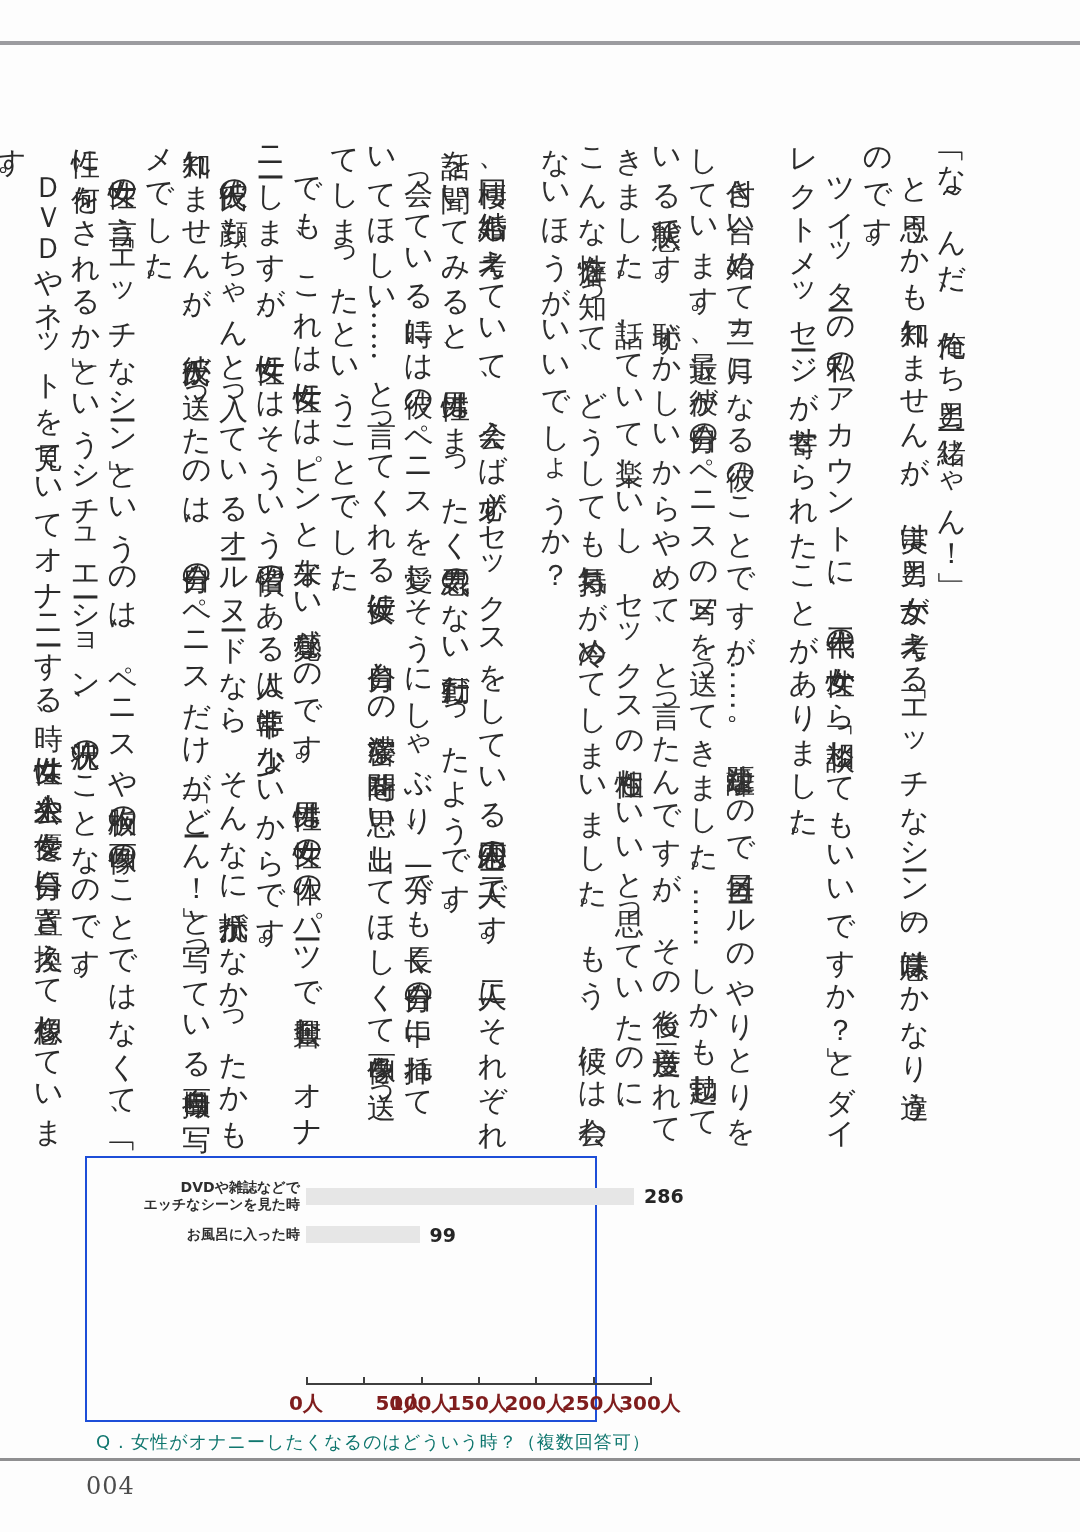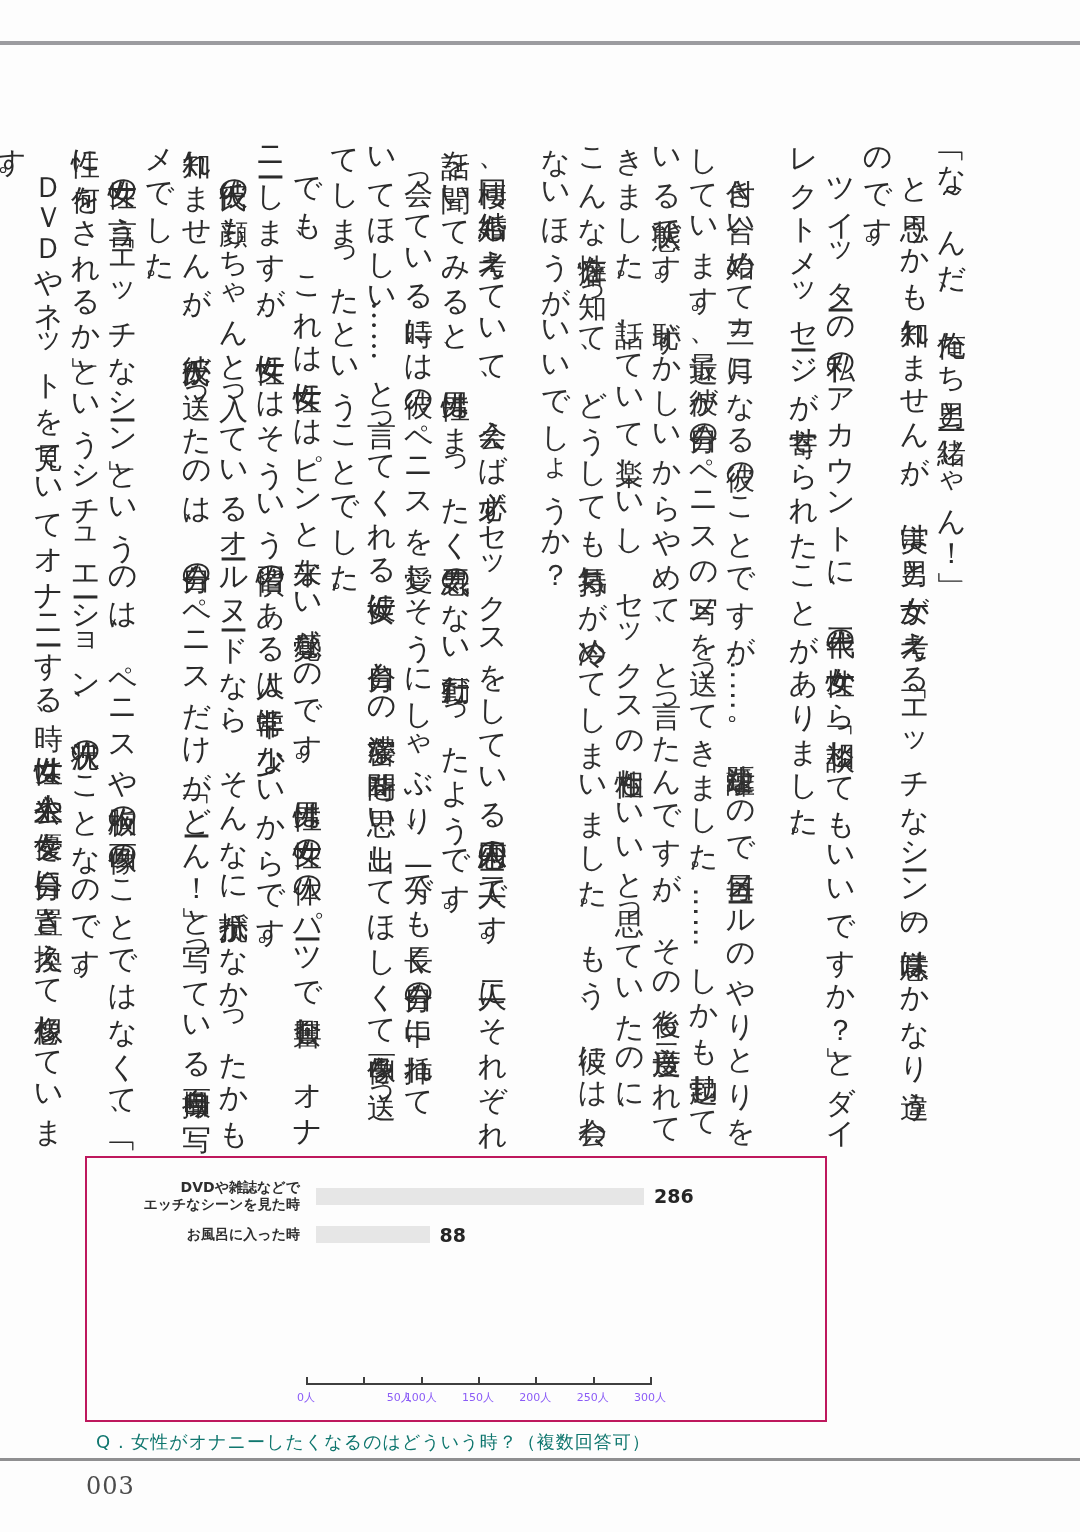--- a/index.html
+++ b/index.html
@@ -22,40 +22,40 @@
     font-size:29px;line-height:37px;letter-spacing:1.5px;color:#2b2b2b;
   }
   .sec{display:block;}
   .sec + .sec{margin-block-start:26px;}
   .sec-serif{font-family:"DejaVu Serif","Liberation Serif",serif;}
   .sec-sans{font-family:"DejaVu Sans","Liberation Sans",sans-serif;color:#303030;}
   .text-area p{margin:0;padding:0;text-indent:1em;}
   .text-area p.ind-half{text-indent:0.5em;}
   
   .chart-box{
-    position:absolute;left:85px;top:1156px;width:742px;height:266px;
-    border:2px solid #be185d;background:#fdfdfd;box-sizing:border-box;
+    position:absolute;left:85px;top:1156px;width:512px;height:266px;
+    border:2px solid #1d4ed8;background:#fdfdfd;box-sizing:border-box;
     font-family:"DejaVu Sans","Liberation Sans",sans-serif;
   }
   .chart-rows{position:absolute;left:0;top:16px;width:100%;}
   .chart-row{display:flex;align-items:center;height:33px;}
   .chart-row.first{height:44px;}
   .chart-label{
     width:213px;text-align:right;font-weight:bold;font-size:14px;color:#2e2e2e;
     line-height:1.2;white-space:pre-line;flex:0 0 213px;
   }
-  .chart-bar-area{display:flex;align-items:center;margin-left:16px;height:17px;}
+  .chart-bar-area{display:flex;align-items:center;margin-left:6px;height:17px;}
   .chart-bar{height:17px;background:#e6e6e6;}
   .chart-value{margin-left:10px;font-weight:bold;font-size:19px;color:#262626;}
   .chart-axis{position:absolute;left:219px;top:225px;width:346px;}
   .axis-line{width:346px;height:2px;background:#3f3f3f;}
   .axis-tick{position:absolute;top:-6px;width:2px;height:6px;background:#3f3f3f;}
   .axis-label{
     position:absolute;top:7px;transform:translateX(-50%);
-    font-weight:normal;font-size:11px;color:#8b5cf6;white-space:nowrap;
+    font-weight:bold;font-size:20px;color:#7f1d1d;white-space:nowrap;
   }
   .chart-caption{
     position:absolute;left:96px;top:1430px;
     font-family:"DejaVu Sans","Liberation Sans",sans-serif;
     font-size:18px;color:#0f766e;letter-spacing:1px;
   }
 </style>
 </head>
 <body>
 
@@ -88,21 +88,21 @@
 エッチなシーンを見た時</div>
         <div class="chart-bar-area">
           <div class="chart-bar" style="width: 327.947px; background: rgb(230, 230, 230);"></div>
           <span class="chart-value">286</span>
         </div>
       </div>
       <div class="chart-row">
         <div class="chart-label">お風呂に入った時</div>
         <div class="chart-bar-area">
           <div class="chart-bar" style="width: 113.52px; background: rgb(230, 230, 230);"></div>
-          <span class="chart-value">88</span>
+          <span class="chart-value">99</span>
         </div>
       </div>
     </div>
   <div class="chart-axis" id="chart-axis">
     <div class="axis-line"></div>
   <div class="axis-tick" style="left: 0px;"></div>
       <div class="axis-label" style="left: 0px;">0人</div>
       <div class="axis-tick" style="left: 57.3333px;"></div>
       <div class="axis-label" style="left: 57.3333px; margin-left: 36px;">50人</div>
       <div class="axis-tick" style="left: 114.667px;"></div>
@@ -114,13 +114,13 @@
       <div class="axis-tick" style="left: 286.667px;"></div>
       <div class="axis-label" style="left: 286.667px;">250人</div>
       <div class="axis-tick" style="left: 344px;"></div>
       <div class="axis-label" style="left: 344px;">300人</div>
     </div>
 </div>
 
 <div class="chart-caption">Q . 女性がオナニーしたくなるのはどういう時？（複数回答可）</div>
 
 <div class="bottom-rule"></div>
-<div class="page-number">003</div>
+<div class="page-number">004</div>
 
 </body></html>

